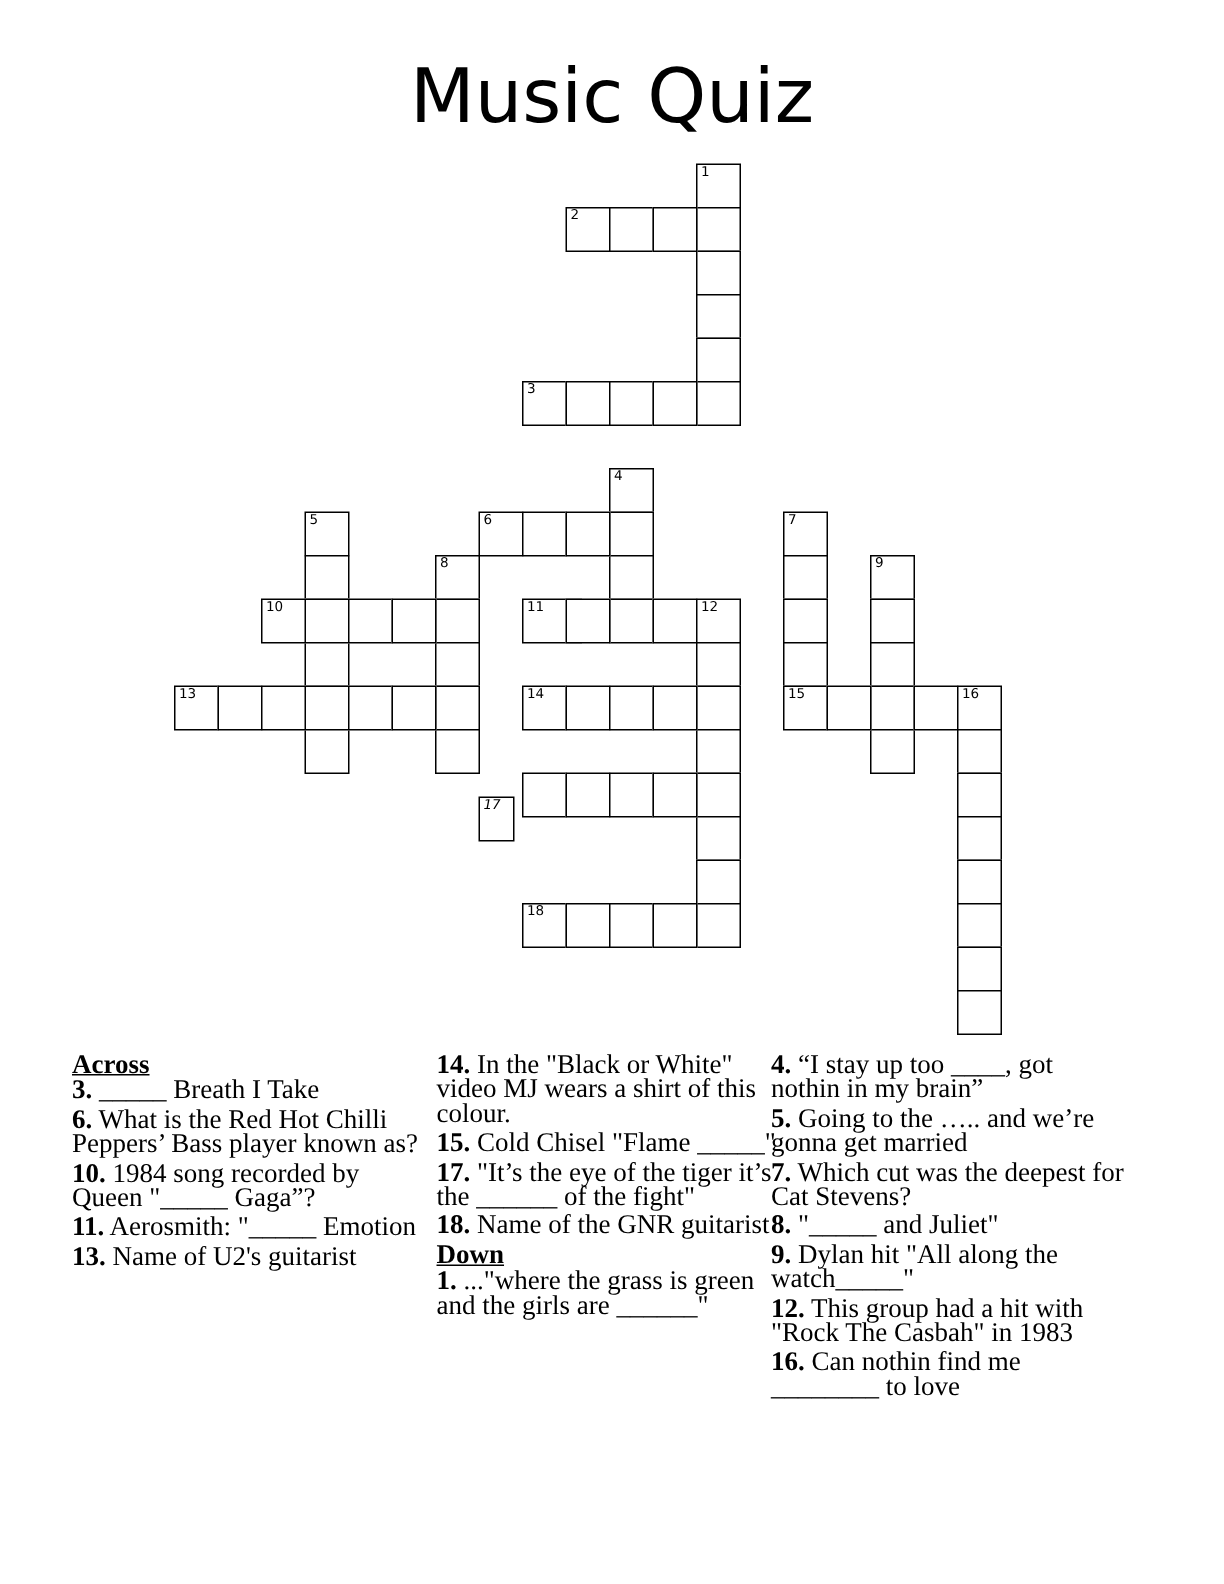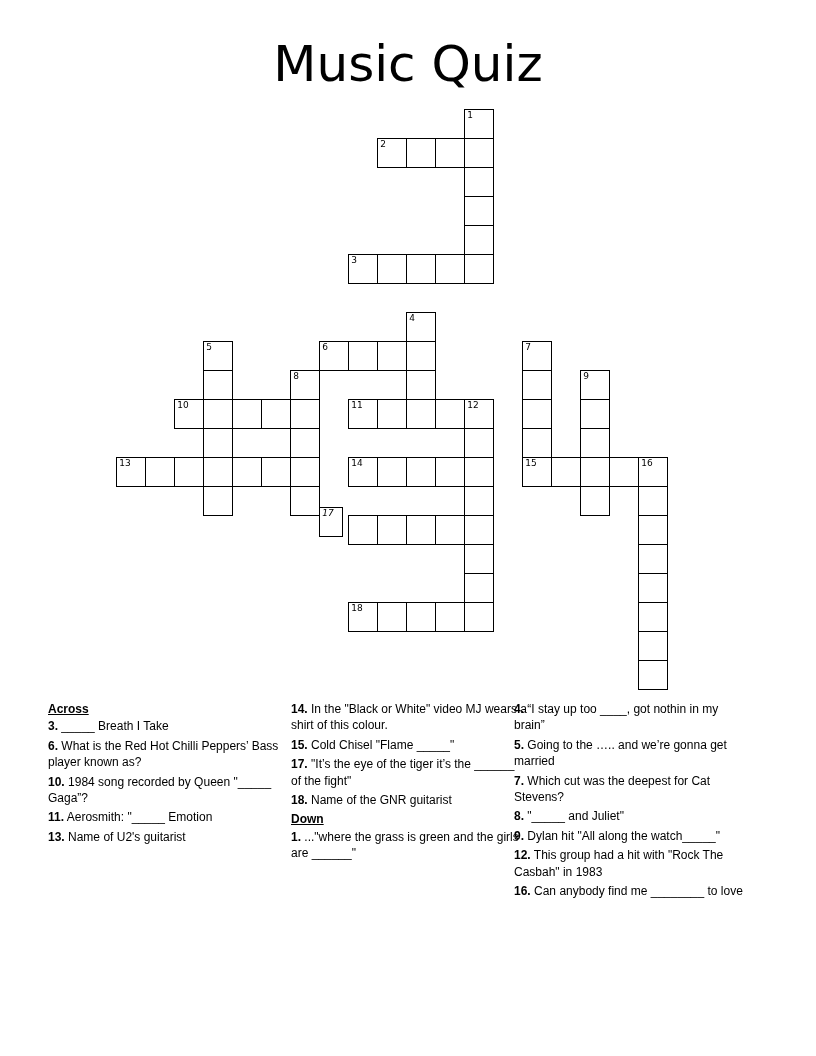--- a/index.html
+++ b/index.html
@@ -1,21 +1,21 @@
 <!DOCTYPE html>
 <html><head>
 <meta charset="utf-8">
 <style>
   html, body { margin: 0; padding: 0; background: #ffffff; }
   body { width: 816px; height: 1056px; position: relative; overflow: hidden; font-family: "DejaVu Sans", sans-serif; color: #000; }
   .title { position: absolute; top: 32px; left: 0; width: 816px; text-align: center; font-size: 50px; line-height: 64px; font-family: "DejaVu Sans", sans-serif; font-weight: normal; }
   .grid { position: absolute; left: 0; top: 0; width: 816px; height: 700px; }
   .cell { position: absolute; width: 29px; height: 29px; box-sizing: border-box; border: 1.5px solid #000; background: #fff; margin-left: -0.75px; margin-top: -0.75px; }
   .cell .num { position: absolute; top: 0px; left: 2px; font-size: 9px; line-height: 10px; font-family: "DejaVu Sans", sans-serif; color: #000; }
-  .clues { position: absolute; top: 700px; font-size: 12px; line-height: 16.4px; font-family: Liberation Sans, sans-serif; }
+  .clues { position: absolute; top: 700px; font-size: 18px; line-height: 16.4px; font-family: Liberation Serif, serif; }
   .col1 { left: 48px; width: 236px; }
   .col2 { left: 291px; width: 236px; }
   .col3 { left: 514px; width: 236px; }
   .heading { font-weight: bold; text-decoration: underline; margin-top: 1px; margin-bottom: 1px; }
   .clue { margin-bottom: 3px; }
   .clue b { font-weight: bold; }
 </style>
 </head>
 <body>
 
@@ -121,21 +121,21 @@
     <div class="cell" style="left: 639px; top: 458px; width: 30px; height: 30px;">
       <span class="num">16</span>
     </div>
     <div class="cell" style="left: 639px; top: 487px; width: 30px; height: 30px;"></div>
     <div class="cell" style="left: 639px; top: 516px; width: 30px; height: 30px;"></div>
     <div class="cell" style="left: 639px; top: 545px; width: 30px; height: 30px;"></div>
     <div class="cell" style="left: 639px; top: 574px; width: 30px; height: 30px;"></div>
     <div class="cell" style="left: 639px; top: 603px; width: 30px; height: 30px;"></div>
     <div class="cell" style="left: 639px; top: 632px; width: 30px; height: 30px;"></div>
     <div class="cell" style="left: 639px; top: 661px; width: 30px; height: 30px;"></div>
-    <div class="cell" style="left: 320px; top: 508px; width: 24px; height: 30px; font-style: italic;">
+    <div class="cell" style="left: 320px; top: 532px; width: 24px; height: 30px; font-style: italic;">
       <span class="num">17</span>
     </div>
     <div class="cell" style="left: 349px; top: 516px; width: 30px; height: 30px;"></div>
     <div class="cell" style="left: 378px; top: 516px; width: 30px; height: 30px;"></div>
     <div class="cell" style="left: 407px; top: 516px; width: 30px; height: 30px;"></div>
     <div class="cell" style="left: 436px; top: 516px; width: 30px; height: 30px;"></div>
     <div class="cell" style="left: 349px; top: 603px; width: 30px; height: 30px;">
       <span class="num">18</span>
     </div>
     <div class="cell" style="left: 378px; top: 603px; width: 30px; height: 30px;"></div>
@@ -161,14 +161,14 @@
   <div class="clue"><b>1.</b> <span>..."where the grass is green and the girls are ______"</span></div>
 </div>
 
 <div class="clues col3">
   <div class="clue" style="margin-top:1px"><b>4.</b> <span>“I stay up too ____, got nothin in my brain”</span></div>
   <div class="clue"><b>5.</b> <span>Going to the ….. and we’re gonna get married</span></div>
   <div class="clue"><b>7.</b> <span>Which cut was the deepest for Cat Stevens?</span></div>
   <div class="clue"><b>8.</b> <span>"_____ and Juliet"</span></div>
   <div class="clue"><b>9.</b> <span>Dylan hit "All along the watch_____"</span></div>
   <div class="clue"><b>12.</b> <span>This group had a hit with "Rock The Casbah" in 1983</span></div>
-  <div class="clue"><b>16.</b> <span>Can anybody find me ________ to love</span></div>
+  <div class="clue"><b>16.</b> <span>Can nothin find me ________ to love</span></div>
 </div>
 
 </body></html>

